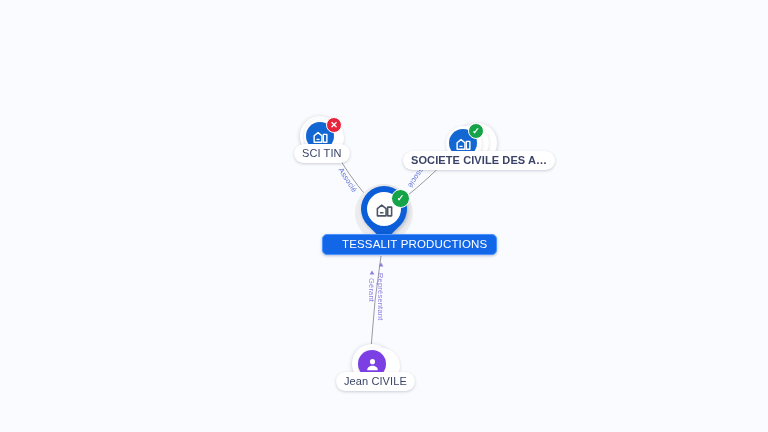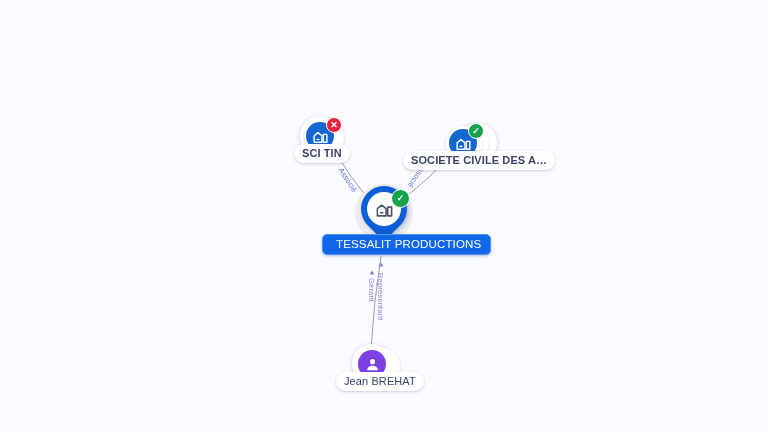--- a/index.html
+++ b/index.html
@@ -119,21 +119,21 @@
   .focus-badge {
     width: 17px; height: 17px;
     right: -26px; top: -24px;
   }
   .focus-label {
     position: absolute;
     white-space: nowrap;
     background: #1266e8;
     border: 1.5px solid #4a93ff;
     border-radius: 5px;
-    padding: 3px 9px 4px 13px;
+    padding: 3px 9px 4px 19px;
     font-size: 11.5px;
     color: #ffffff;
     letter-spacing: .15px;
     box-shadow: 0 1px 3px rgba(20,50,120,.3);
   }
 
   
   .edge-label {
     position: absolute;
     white-space: nowrap;
@@ -187,21 +187,21 @@
     <div class="stack company-stack-2"></div>
     <div class="stack company-stack-1"></div>
     <div class="avatar company-avatar">
       <svg width="17" height="17" viewBox="0 0 24 24" fill="none" stroke="#ffffff" stroke-width="2" stroke-linecap="round" stroke-linejoin="round">
         <path d="M3 11 L8.5 6.5 L14 11 V20 H3 Z"></path>
         <path d="M16 9 H21 V20 H16 Z"></path>
         <path d="M7 16 h3"></path>
       </svg>
     </div>
     <div class="badge company-badge" style="background:#e8243c;">✕</div>
-    <div class="node-label" style="left:-26px; top:8px;font-weight:bold;">SCI TIN</div>
+    <div class="node-label" style="left:-26px; top:8px;">SCI TIN</div>
   </div>
 
   <div class="node" style="left:463px; top:143px;">
     <div class="stack company-stack-3" style="left:-6px; top:-20px;"></div>
     <div class="stack company-stack-2" style="left:-10px; top:-18px;"></div>
     <div class="stack company-stack-1" style="left:-17px; top:-17px;"></div>
     <div class="avatar company-avatar">
       <svg width="17" height="17" viewBox="0 0 24 24" fill="none" stroke="#ffffff" stroke-width="2" stroke-linecap="round" stroke-linejoin="round">
         <path d="M3 11 L8.5 6.5 L14 11 V20 H3 Z"></path>
         <path d="M16 9 H21 V20 H16 Z"></path>
@@ -230,16 +230,16 @@
   <div class="node" style="left:372px; top:364px;">
     <div class="stack person-stack-3"></div>
     <div class="stack person-stack-2"></div>
     <div class="stack person-stack-1"></div>
     <div class="avatar person-avatar">
       <svg width="17" height="17" viewBox="0 0 24 24" fill="#ffffff">
         <circle cx="12" cy="8" r="3.6"></circle>
         <path d="M4.5 20 c0-4.2 3.4-6.4 7.5-6.4 s7.5 2.2 7.5 6.4 z"></path>
       </svg>
     </div>
-    <div class="node-label" style="left:-36px; top:8px;">Jean BREHAT</div>
+    <div class="node-label" style="left:-36px; top:8px;">Jean CIVILE</div>
   </div>
 
 </div>
 
 </body></html>

